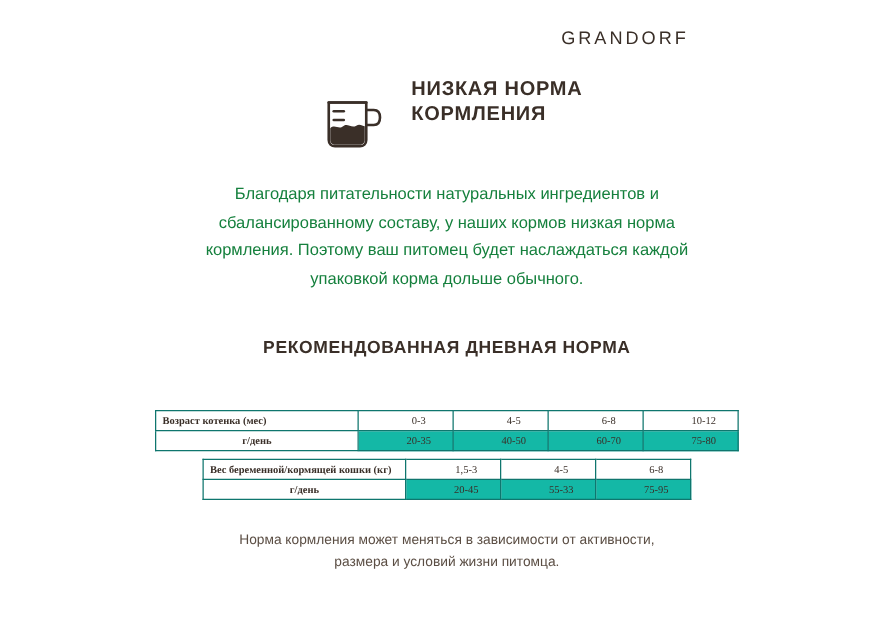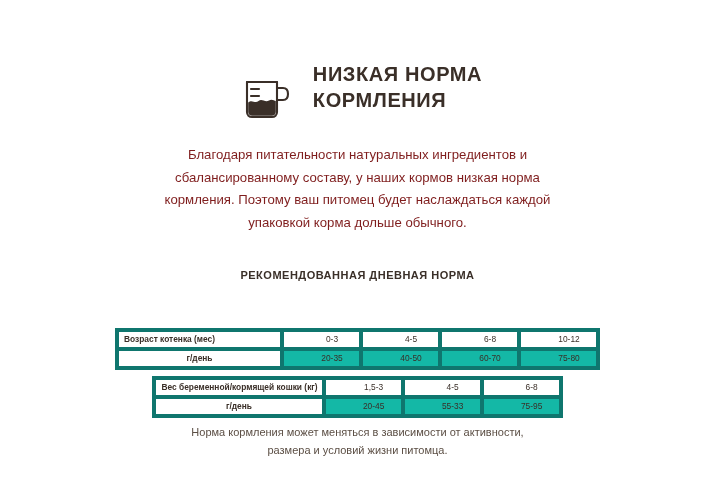--- a/index.html
+++ b/index.html
@@ -45,73 +45,74 @@
     justify-content: center;
   }
   .cup-icon {
     width: 62px;
     height: 62px;
     margin-right: 18px;
     margin-top: 6px;
     flex: 0 0 auto;
   }
   .headline {
-    font-size: 20px;
+    font-size: 16px;
     font-weight: bold;
     line-height: 1.28;
     letter-spacing: 0.6px;
     color: #3a2f28;
     max-width: 290px;
   }
   .intro {
     position: absolute;
     top: 144px;
     left: 0;
     width: 715px;
     text-align: center;
     font-size: 13.2px;
     line-height: 1.72;
-    color: #7f1d1d;
+    color: #15803d;
     padding: 0 148px;
     box-sizing: border-box;
   }
   .table-title {
     position: absolute;
     top: 268px;
     left: 0;
     width: 715px;
     text-align: center;
-    font-size: 11px;
+    font-size: 14px;
     font-weight: bold;
     line-height: 1.42;
     letter-spacing: 0.5px;
     color: #3a2f28;
   }
   .tables {
     position: absolute;
     top: 328px;
     left: 0;
     width: 715px;
     display: flex;
     flex-direction: column;
     align-items: center;
   }
   table.norm {
     border-collapse: collapse;
     font-size: 8.4px;
     color: #3a2f28;
   }
   table.norm td {
-    border: 4px solid #0f766e;
+    border: 1px solid #0f766e;
     padding: 2px 4px;
     height: 11px;
     text-align: center;
     line-height: 1.1;
     background: #ffffff;
     white-space: nowrap;
+    font-family: Liberation Serif, serif;
   }
   table.norm td.label {
     text-align: left;
     font-weight: bold;
     width: 152px;
     padding-left: 5px;
   }
   table.norm td.label-center {
     text-align: center;
     font-weight: bold;
@@ -136,20 +137,23 @@
     font-size: 11px;
     line-height: 1.6;
     color: #5b4e44;
   }
 </style>
 </head>
 <body>
 
 <div class="page">
 
+  <div class="brand-inner">
+    <span class="brand-text">GRANDORF</span>
+  </div>
 
   <div class="headline-row">
     <span class="cup-icon">
       <svg viewBox="0 0 62 62" width="62" height="62" aria-hidden="true">
         <g fill="none" stroke="#3a2f28" stroke-width="2.1" stroke-linejoin="round" stroke-linecap="round">
           <path d="M14,14 L14,44 C14,47 16.2,49 19,49 L39,49 C41.8,49 44,47 44,44 L44,14 Z"></path>
           <path d="M44,20 L50,20 C54,20 55,23 55,26 C55,29 54,32 50,32 L44,32"></path>
           <path d="M14,14 L44,14"></path>
           <path d="M18,21 L26,21"></path>
           <path d="M18,28 L26,28"></path>

